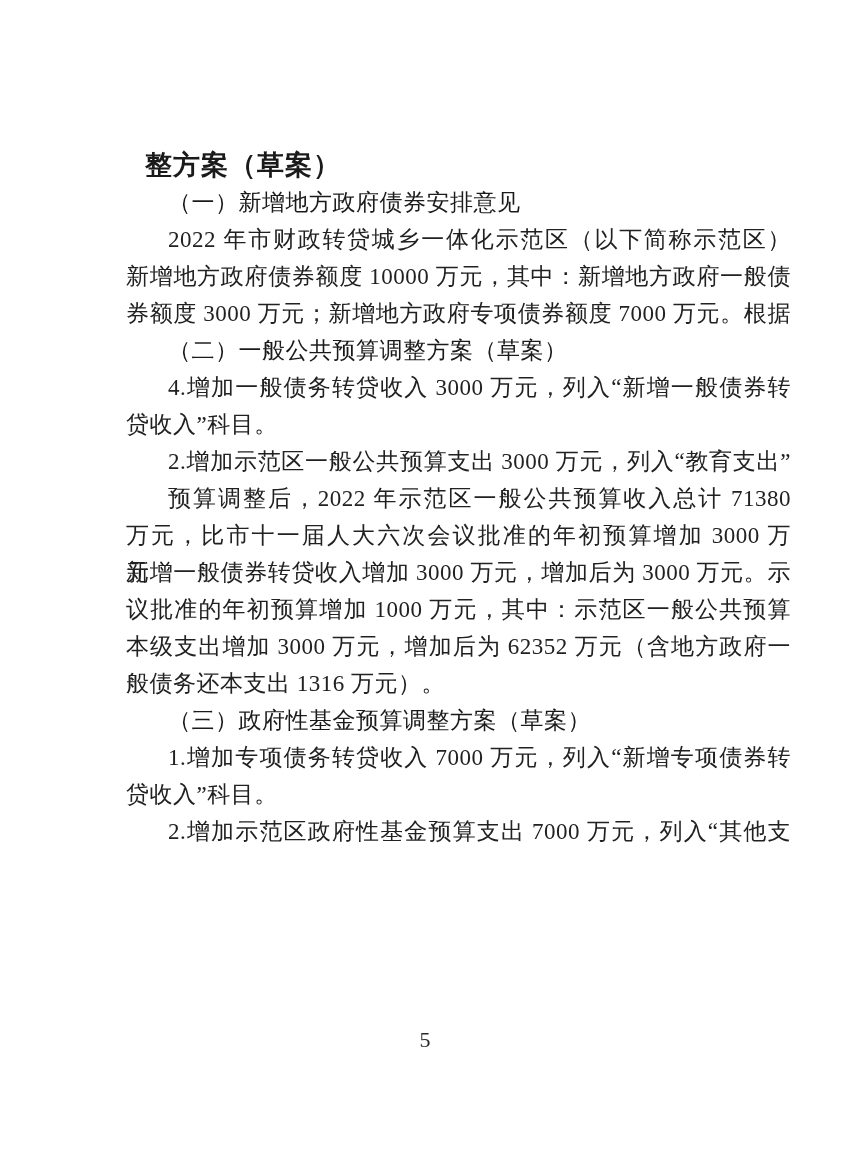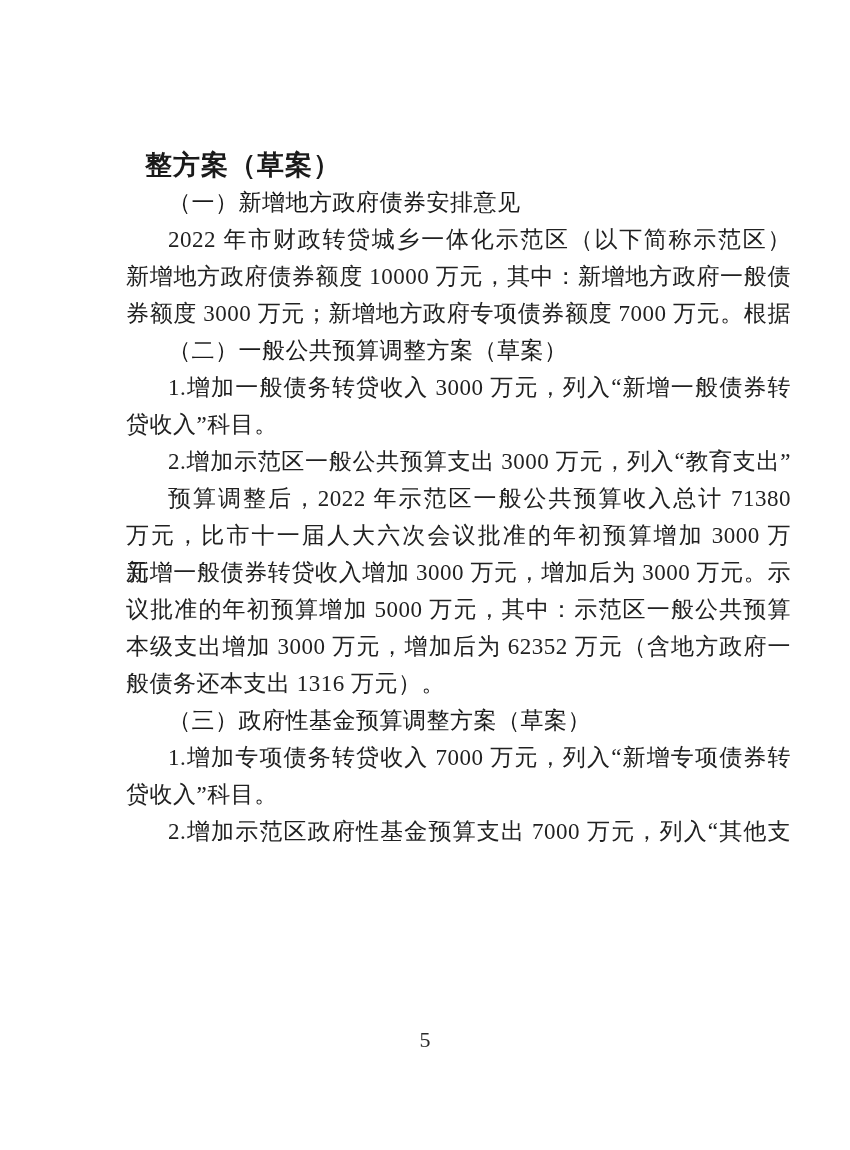--- a/index.html
+++ b/index.html
@@ -78,27 +78,27 @@
 
 <div class="page">
 
   <div class="doc">
     <div class="line h1 last">整方案（草案）</div>
     <div class="line h2 ind last">（一）新增地方政府债券安排意见</div>
     <div class="line ind j">2022 年市财政转贷城乡一体化示范区（以下简称示范区）</div>
     <div class="line j">新增地方政府债券额度 10000 万元，其中：新增地方政府一般债</div>
     <div class="line j">券额度 3000 万元；新增地方政府专项债券额度 7000 万元。根据</div>
     <div class="line h2 ind last">（二）一般公共预算调整方案（草案）</div>
-    <div class="line ind j">1.增加一般债务转贷收入 3000 万元，列入“新增一般债券转</div>
+    <div class="line ind j">4.增加一般债务转贷收入 3000 万元，列入“新增一般债券转</div>
     <div class="line last">贷收入”科目。</div>
     <div class="line ind j">2.增加示范区一般公共预算支出 3000 万元，列入“教育支出”</div>
     <div class="line ind j">预算调整后，2022 年示范区一般公共预算收入总计 71380</div>
     <div class="line j">万元，比市十一届人大六次会议批准的年初预算增加 3000 万元，</div>
     <div class="line j">新增一般债券转贷收入增加 3000 万元，增加后为 3000 万元。示</div>
-    <div class="line j">议批准的年初预算增加 5000 万元，其中：示范区一般公共预算</div>
+    <div class="line j">议批准的年初预算增加 1000 万元，其中：示范区一般公共预算</div>
     <div class="line j">本级支出增加 3000 万元，增加后为 62352 万元（含地方政府一</div>
     <div class="line last">般债务还本支出 1316 万元）。</div>
     <div class="line h2 ind last">（三）政府性基金预算调整方案（草案）</div>
     <div class="line ind j">1.增加专项债务转贷收入 7000 万元，列入“新增专项债券转</div>
     <div class="line last">贷收入”科目。</div>
     <div class="line ind j">2.增加示范区政府性基金预算支出 7000 万元，列入“其他支</div>
   </div>
 
   <div class="page-num">5</div>
 

